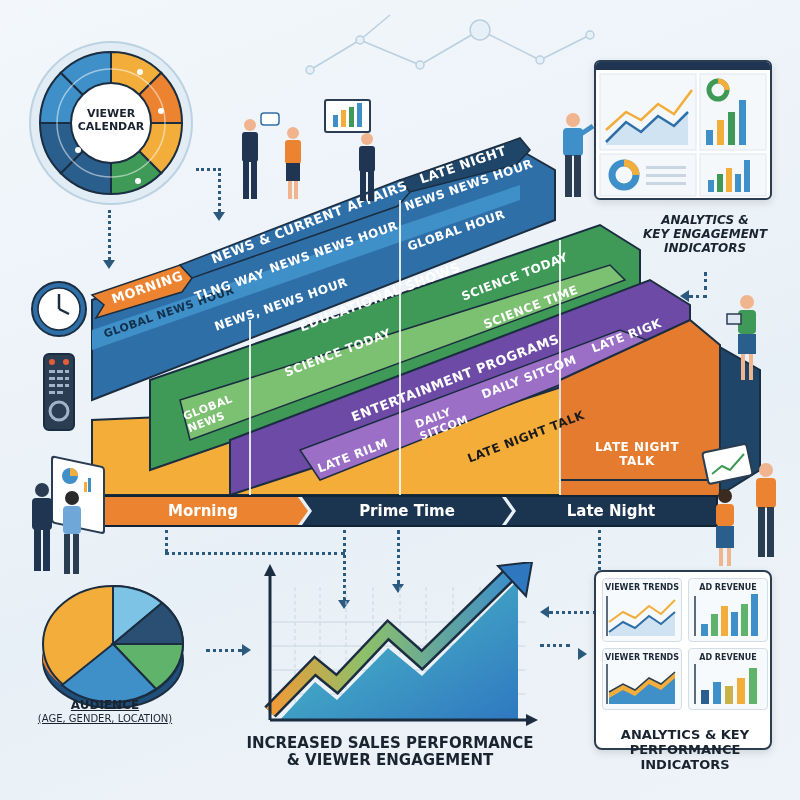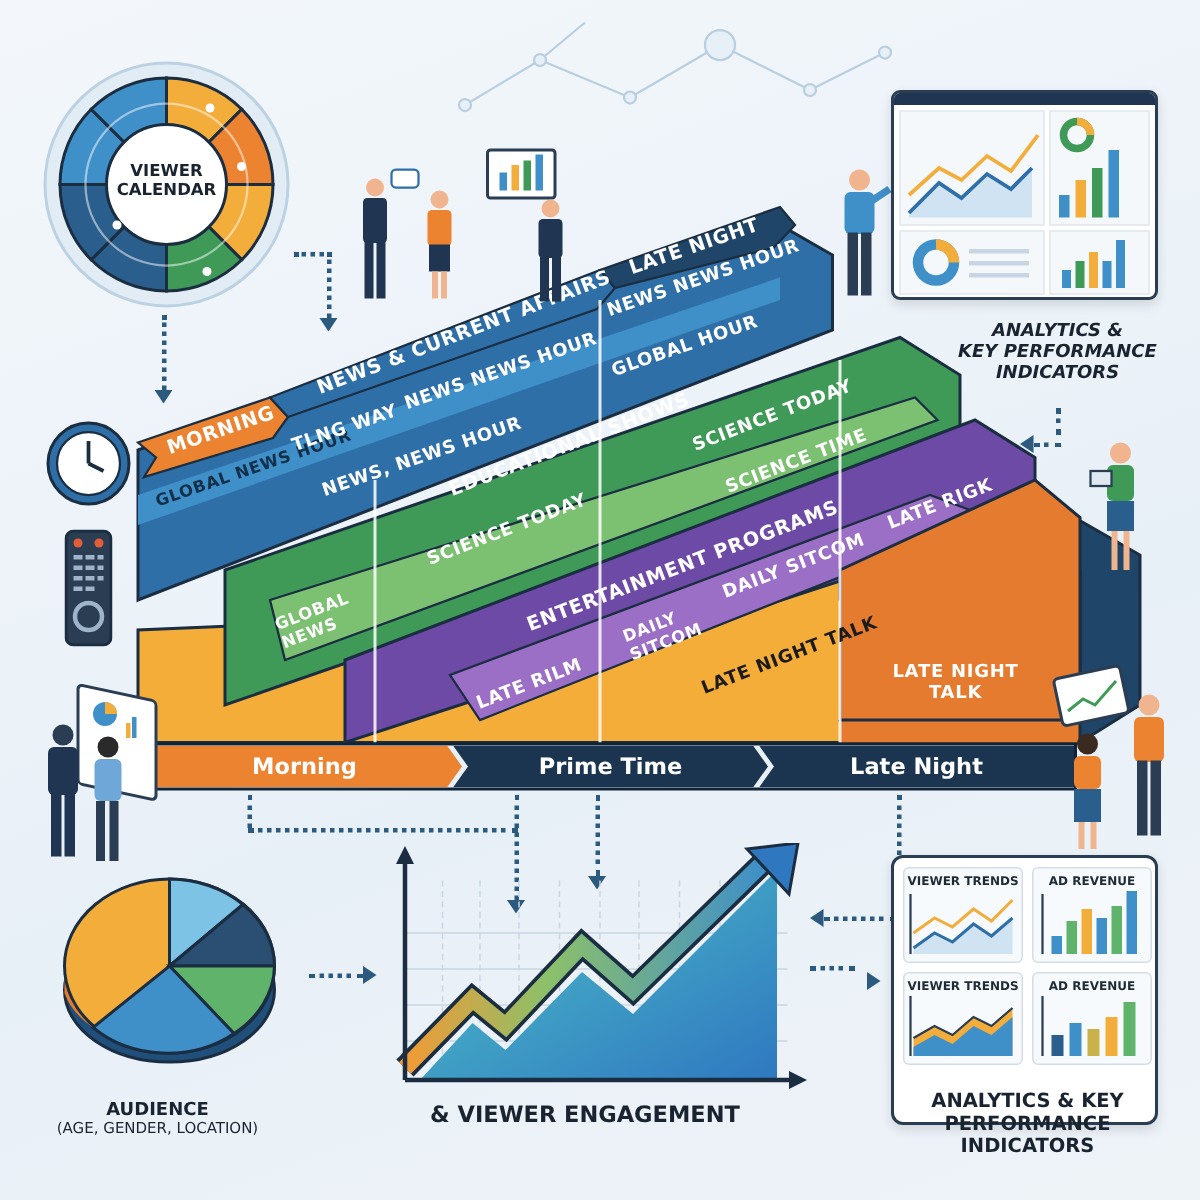--- a/index.html
+++ b/index.html
@@ -295,21 +295,21 @@
     <rect x="104" y="84" width="66" height="42" fill="#f4f8fb" stroke="#dfe6ed"></rect>
     <rect x="112" y="110" width="6" height="12" fill="#3f8fc8"></rect>
       <rect x="121" y="104" width="6" height="18" fill="#3e9a56"></rect>
     <rect x="130" y="98" width="6" height="24" fill="#f3ad3b"></rect>
       <rect x="139" y="104" width="6" height="18" fill="#3f8fc8"></rect>
     <rect x="148" y="90" width="6" height="32" fill="#3f8fc8"></rect>
   </svg>
 </div>
 <div class="abs caption" style="left:620px;top:214px;width:170px;font-size:12px;font-style:italic;">
   <div>ANALYTICS &amp;</div>
-  <div>KEY PERFORMANCE</div>
+  <div>KEY ENGAGEMENT</div>
   <div>INDICATORS</div>
 </div>
 <div class="abs" style="left:680px;top:272px;">
   <div class="dotted-v" style="height:18px;margin-left:24px;"></div>
   <div style="display:flex;align-items:center;">
       <div class="arrow-left"></div>
       <div class="dotted-h" style="width:18px;"></div>
     </div>
 </div>
 
@@ -345,21 +345,21 @@
 
 <svg class="abs" style="left:38px;top:582px" width="150" height="130" viewBox="0 0 150 130">
   <ellipse cx="75" cy="78" rx="70" ry="48" fill="#1f4f7a" stroke="#1b2d40" stroke-width="2"></ellipse>
   <path d="M5 62 L5 80 A70 48 0 0 0 24 103 L24 86 Z" fill="#e47b2e"></path>
   <ellipse cx="75" cy="62" rx="70" ry="58" fill="#f3ad3b" stroke="#1b2d40" stroke-width="2"></ellipse>
   <path d="M75 62 L75 4 A70 58 0 0 1 124 21 Z" fill="#7cc3e6" stroke="#1b2d40" stroke-width="2"></path>
   <path d="M75 62 L124 21 A70 58 0 0 1 145 62 Z" fill="#2a4f73" stroke="#1b2d40" stroke-width="2"></path>
   <path d="M75 62 L145 62 A70 58 0 0 1 118 107 Z" fill="#5fb36a" stroke="#1b2d40" stroke-width="2"></path>
   <path d="M75 62 L118 107 A70 58 0 0 1 24 103 Z" fill="#3f8fc8" stroke="#1b2d40" stroke-width="2"></path>
 </svg>
-<div class="abs caption" style="left:0px;top:733px;width:210px;">
+<div class="abs caption" style="left:0px;top:699px;width:210px;text-decoration:underline;">
   <div style="font-size:12px;">AUDIENCE</div>
   <div style="font-size:10px;font-weight:normal;">(AGE, GENDER, LOCATION)</div>
 </div>
 
 <svg class="abs" style="left:240px;top:562px" width="300" height="170" viewBox="0 0 300 170">
   <defs>
     <linearGradient id="areaG" x1="0" y1="0" x2="1" y2="1">
       <stop offset="0" stop-color="#4fc3c8"></stop>
         <stop offset="1" stop-color="#2f78c0"></stop>
     </linearGradient>
@@ -388,20 +388,21 @@
   <polygon points="40,158 75,120 97,138 148,86 182,114 278,18 278,158" fill="url(#areaG)"></polygon>
   <polyline points="30,150 75,104 97,122 148,68 182,98 268,14" fill="none" stroke="#1b2d40" stroke-width="16" stroke-linejoin="miter"></polyline>
   <polyline points="30,150 75,104 97,122 148,68 182,98 268,14" fill="none" stroke="url(#lineG)" stroke-width="11" stroke-linejoin="miter"></polyline>
   <polygon points="258,4 292,0 286,34" fill="#2f78c0" stroke="#1b2d40" stroke-width="2"></polygon>
   <line x1="30" y1="158" x2="30" y2="12" stroke="#1b2d40" stroke-width="3"></line>
   <polygon points="24,14 30,2 36,14" fill="#1b2d40"></polygon>
   <line x1="30" y1="158" x2="288" y2="158" stroke="#1b2d40" stroke-width="3"></line>
   <polygon points="286,152 298,158 286,164" fill="#1b2d40"></polygon>
 </svg>
 <div class="abs caption" style="left:225px;top:735px;width:330px;font-size:15px;">
+  <div>INCREASED SALES PERFORMANCE</div>
   <div>&amp; VIEWER ENGAGEMENT</div>
 </div>
 
 <div class="dash-card" style="left:594px;top:570px;width:178px;height:180px;">
   <div class="panel" style="left:6px;top:6px;width:80px;height:64px;">
     <div class="panel-title">VIEWER TRENDS</div>
     <svg width="78" height="46" viewBox="0 0 78 46">
       <polygon points="6,40 20,30 32,36 46,24 58,32 72,20 72,44 6,44" fill="#cfe3f3"></polygon>
       <polyline points="6,40 20,30 32,36 46,24 58,32 72,20" fill="none" stroke="#2f6fa8" stroke-width="2"></polyline>
       <polyline points="6,30 20,20 32,26 46,14 58,22 72,8" fill="none" stroke="#f3ad3b" stroke-width="2"></polyline>

